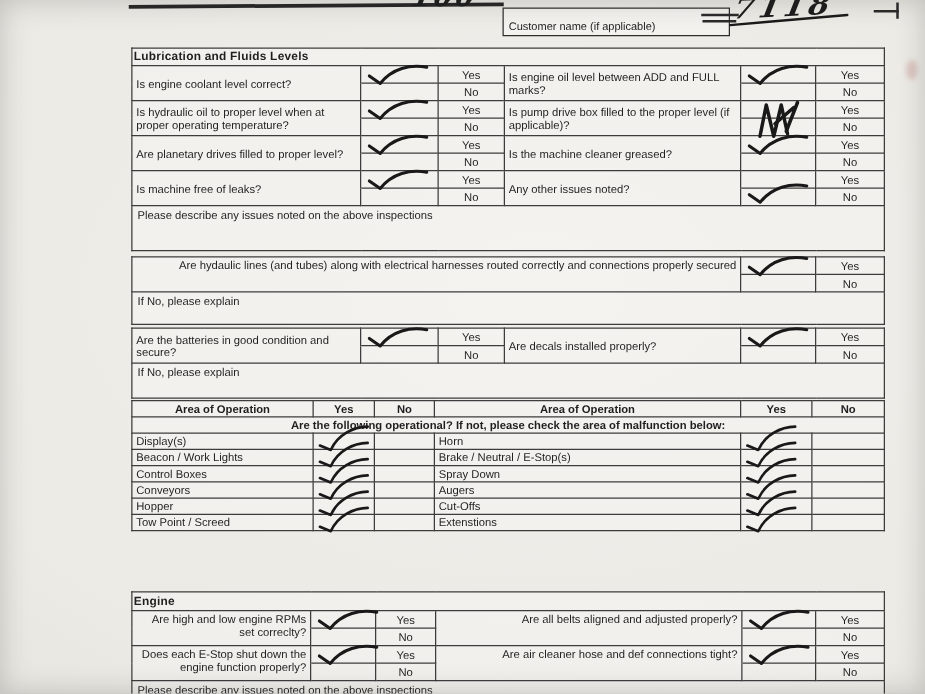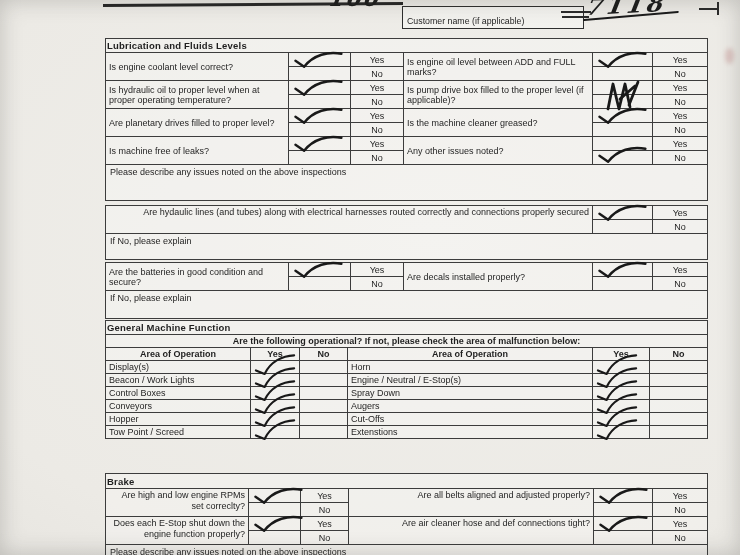--- a/index.html
+++ b/index.html
@@ -260,35 +260,32 @@
   <table style="top:320px">
     <colgroup>
           <col style="width:145px">
           <col style="width:49px">
           <col style="width:48px">
           <col style="width:245px">
           <col style="width:57px">
           <col style="width:58px">
         </colgroup>
     <tbody>
-          <tr style="height:14px">
-            <td class="ttl" colspan="6">General Machine Function</td>
-          </tr>
-    <tr style="height:13px">
-            <td class="sub" colspan="6">Are the following operational? If not, please check the area of malfunction below:</td>
-          </tr>
     <tr style="height:13px">
       <td class="hdr">Area of Operation</td>
       <td class="hdr">Yes</td>
       <td class="hdr">No</td>
       <td class="hdr">Area of Operation</td>
       <td class="hdr">Yes</td>
       <td class="hdr">No</td>
     </tr>
     <tr style="height:13px">
+            <td class="sub" colspan="6">Are the following operational? If not, please check the area of malfunction below:</td>
+          </tr>
+    <tr style="height:13px">
       <td class="area">Display(s)</td>
       <td class="c-chk nodiv">
               <span class="chk-slot mchk yes">
                 <svg viewBox="0 0 60 24">
                   <path d="M4 14 L14 21 C 25 7, 42 3, 57 6"></path>
                 </svg>
               </span>
             </td>
       <td></td>
       <td class="area">Horn</td>
@@ -304,21 +301,21 @@
     <tr style="height:13px">
       <td class="area">Beacon / Work Lights</td>
       <td class="c-chk nodiv">
               <span class="chk-slot mchk yes">
                 <svg viewBox="0 0 60 24">
                   <path d="M4 14 L14 21 C 25 7, 42 3, 57 6"></path>
                 </svg>
               </span>
             </td>
       <td></td>
-      <td class="area">Engine / Neutral / E-Stop(s)</td>
+      <td class="area">Brake / Neutral / E-Stop(s)</td>
       <td class="c-chk nodiv">
               <span class="chk-slot mchk yes">
                 <svg viewBox="0 0 60 24">
                   <path d="M4 14 L14 21 C 25 7, 42 3, 57 6"></path>
                 </svg>
               </span>
             </td>
       <td></td>
     </tr>
     <tr style="height:13px">
@@ -408,21 +405,21 @@
     <colgroup>
           <col style="width:143px">
           <col style="width:52px">
           <col style="width:48px">
           <col style="width:245px">
           <col style="width:59px">
           <col style="width:55px">
         </colgroup>
     <tbody>
           <tr style="height:15px">
-            <td class="ttl" colspan="6">Brake</td>
+            <td class="ttl" colspan="6">Engine</td>
           </tr>
     <tr style="height:14px">
       <td class="q qtop" rowspan="2">Are high and low engine RPMs set correclty?</td>
       <td class="c-chk" rowspan="2">
               <span class="chk-slot yes">
                 <svg viewBox="0 0 60 24">
                   <path d="M4 14 L14 21 C 25 7, 42 3, 57 6"></path>
                 </svg>
               </span>
             </td>

